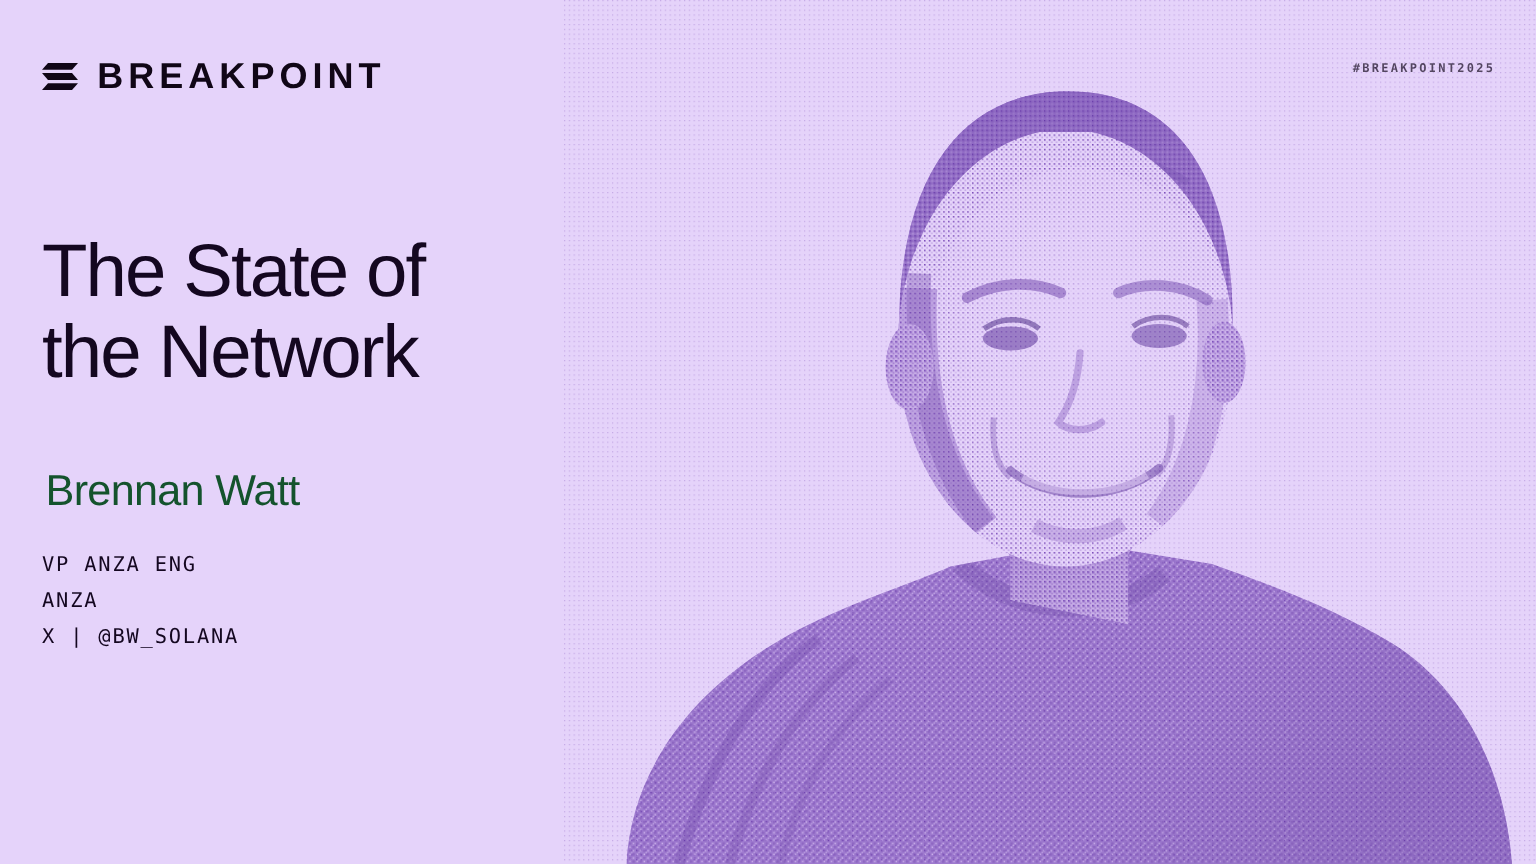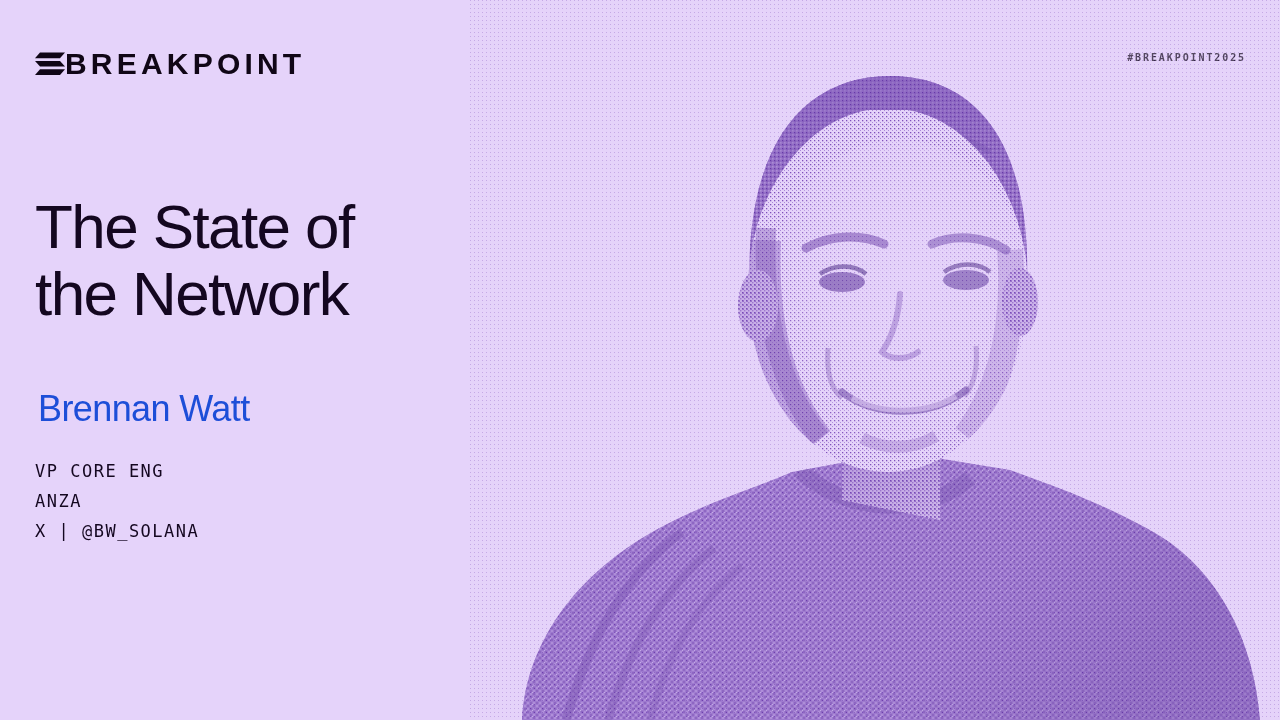--- a/index.html
+++ b/index.html
@@ -19,20 +19,21 @@
     -webkit-font-smoothing: antialiased;
   }
 
   
   #brand-logo {
     position: absolute;
     left: 35px;
     top: 46px;
     display: flex;
     align-items: center;
+    gap: 16px;
     height: 36px;
   }
 
   #solana-mark {
     display: block;
     width: 30px;
     height: 24px;
   }
 
   #brand-wordmark {
@@ -72,21 +73,21 @@
     margin-top: 28px;
   }
 
   #speaker-name {
     position: absolute;
     left: 38px;
     top: 388px;
     font-size: 36px;
     font-weight: 400;
     letter-spacing: -0.6px;
-    color: #1d4ed8;
+    color: #14532d;
     white-space: nowrap;
   }
 
   #speaker-meta {
     position: absolute;
     left: 35px;
     top: 456px;
     font-family: "DejaVu Sans Mono", monospace;
     font-size: 17px;
     font-weight: 400;
@@ -121,21 +122,21 @@
   </div>
 
   <div id="event-hashtag">#BREAKPOINT2025</div>
 
   <h1 id="talk-title">The State of
 the Network</h1>
 
   <div id="speaker-name">Brennan Watt</div>
 
   <div id="speaker-meta">
-    <div>VP CORE ENG</div>
+    <div>VP ANZA ENG</div>
     <div>ANZA</div>
     <div>X | @BW_SOLANA</div>
   </div>
 
   <div id="portrait">
     <svg viewBox="0 0 810 720" preserveAspectRatio="xMidYMid slice">
       <defs>
 
         <pattern id="dotA" width="4" height="4" patternUnits="userSpaceOnUse">
           <rect width="4" height="4" fill="#E5D3FA"></rect>

